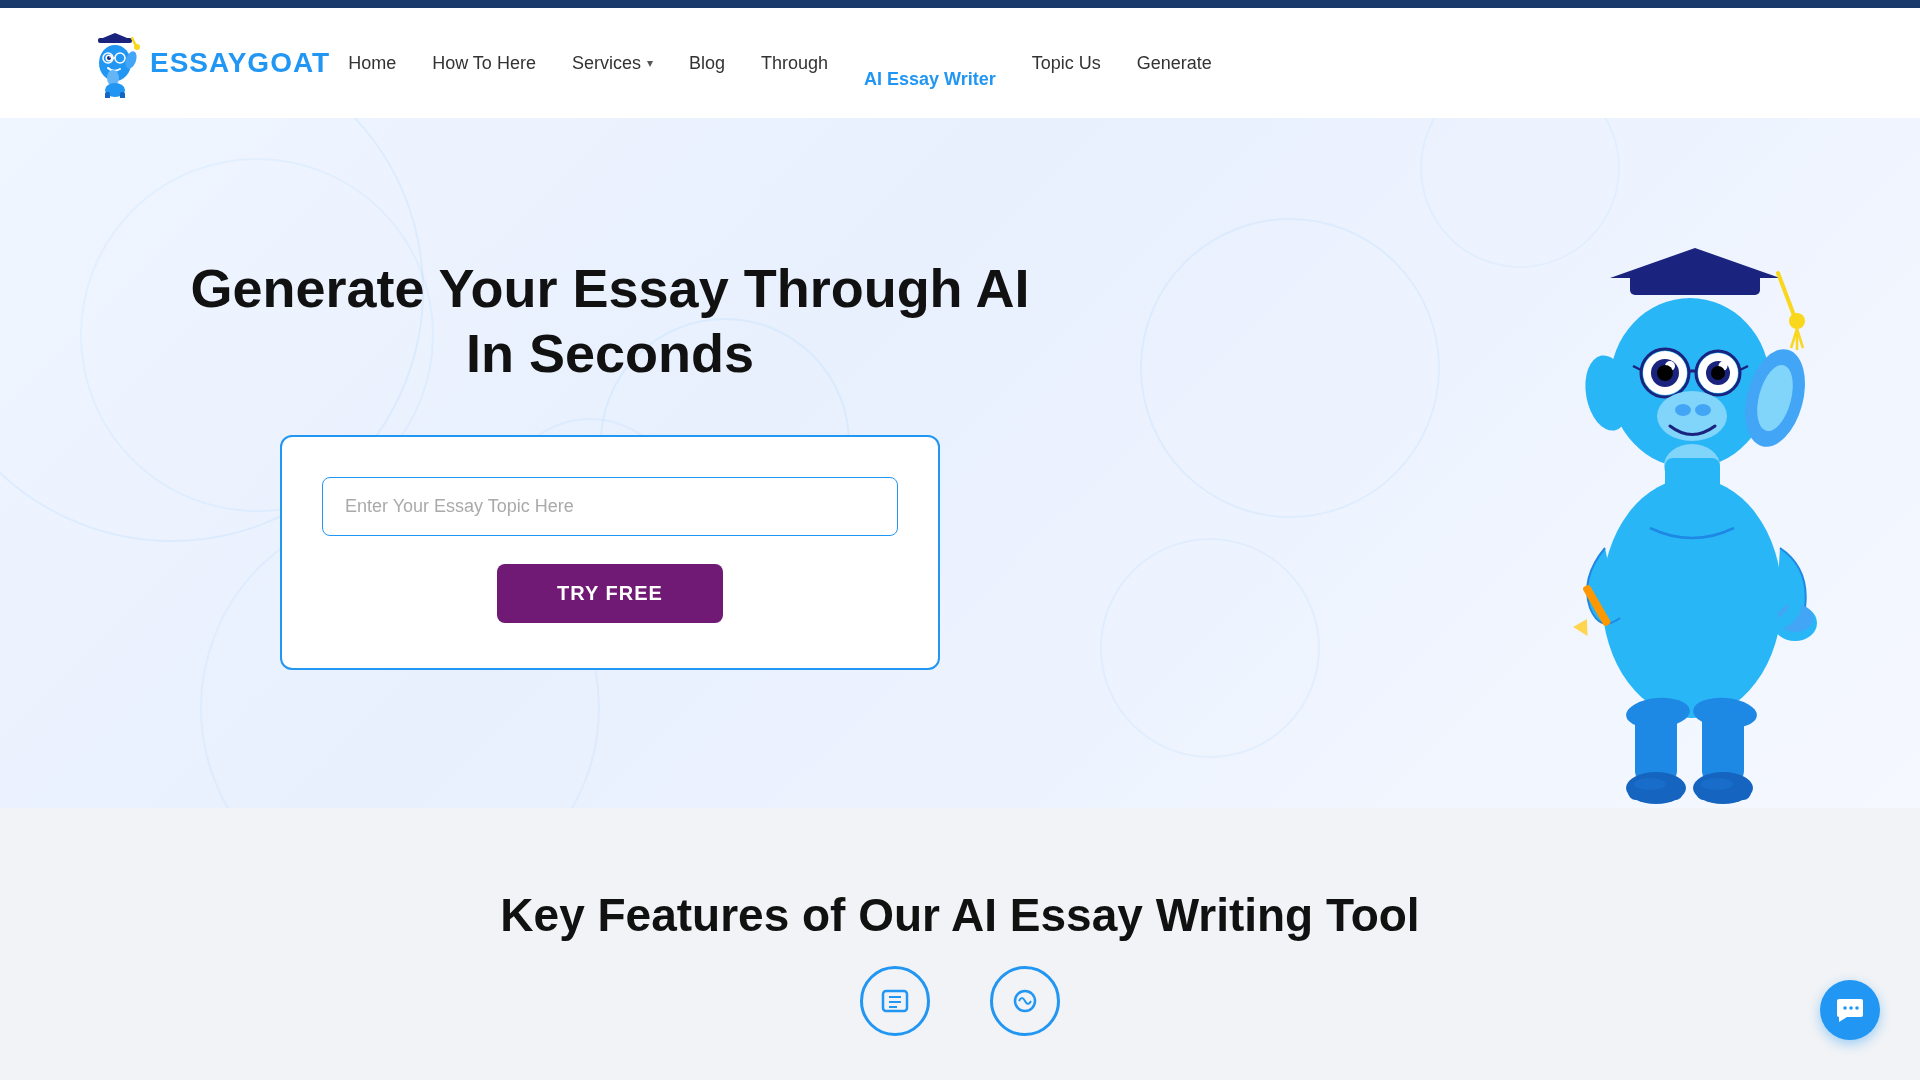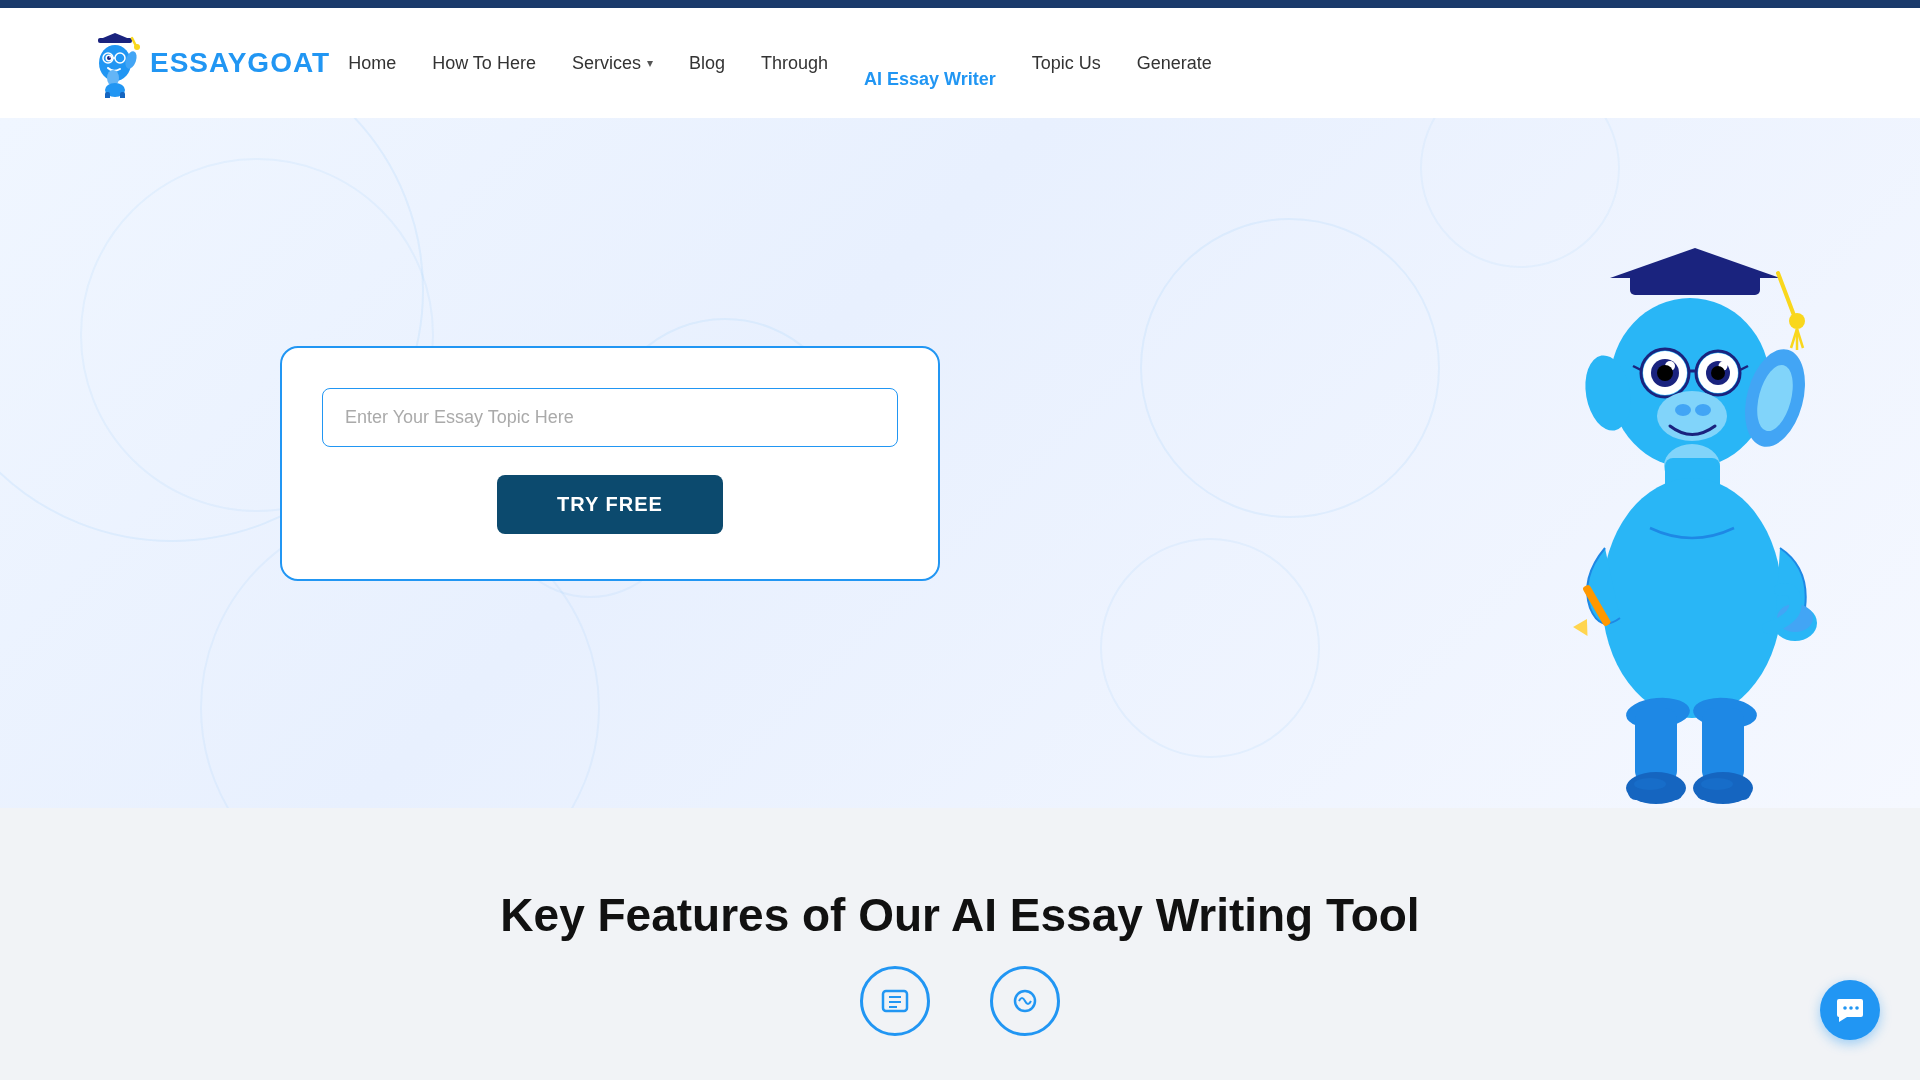--- a/index.html
+++ b/index.html
@@ -162,21 +162,21 @@
       font-weight: 800;
       color: #111;
       line-height: 1.2;
       margin-bottom: 50px;
       text-align: center;
     }
 
     .essay-form {
       background: #ffffff;
       border: 2px solid #2196f3;
-      border-radius: 18px;
+      border-radius: 12px;
       padding: 40px 40px 45px;
       max-width: 660px;
       margin: 0 auto;
     }
 
     .essay-input {
       width: 100%;
       padding: 18px 22px;
       font-size: 18px;
       border: 1.5px solid #2196f3;
@@ -191,21 +191,21 @@
       color: #aaa;
     }
 
     .btn-try-free {
       display: block;
       margin: 0 auto;
       padding: 18px 60px;
       font-size: 20px;
       font-weight: 700;
       color: #ffffff;
-      background: #0c4a6e;
+      background: #701a75;
       border: none;
       border-radius: 8px;
       cursor: pointer;
       letter-spacing: 1px;
       text-transform: uppercase;
     }
 
     
     .goat-container {
       position: absolute;
@@ -343,20 +343,21 @@
   <div class="hero-decor-circle1"></div>
   <div class="hero-decor-circle2"></div>
   <div class="hero-decor-circle3"></div>
 
   <div style="position:absolute;top:200px;left:600px;width:250px;height:250px;border:2px solid rgba(33,150,243,0.07);border-radius:50%;"></div>
   <div style="position:absolute;top:300px;left:500px;width:180px;height:180px;border:2px solid rgba(33,150,243,0.06);border-radius:50%;"></div>
   <div style="position:absolute;bottom:50px;right:600px;width:220px;height:220px;border:2px solid rgba(33,150,243,0.06);border-radius:50%;"></div>
 
   <div class="hero-content">
     <div class="hero-left">
+      <h1 class="hero-title">Generate Your Essay Through AI In Seconds</h1>
 
       <div class="essay-form">
         <input class="essay-input" type="text" placeholder="Enter Your Essay Topic Here" style="">
         <button class="btn-try-free">TRY FREE</button>
       </div>
     </div>
   </div>
 
   <div class="goat-container">
     <svg viewBox="0 0 340 570" xmlns="http://www.w3.org/2000/svg" width="340" height="570">

